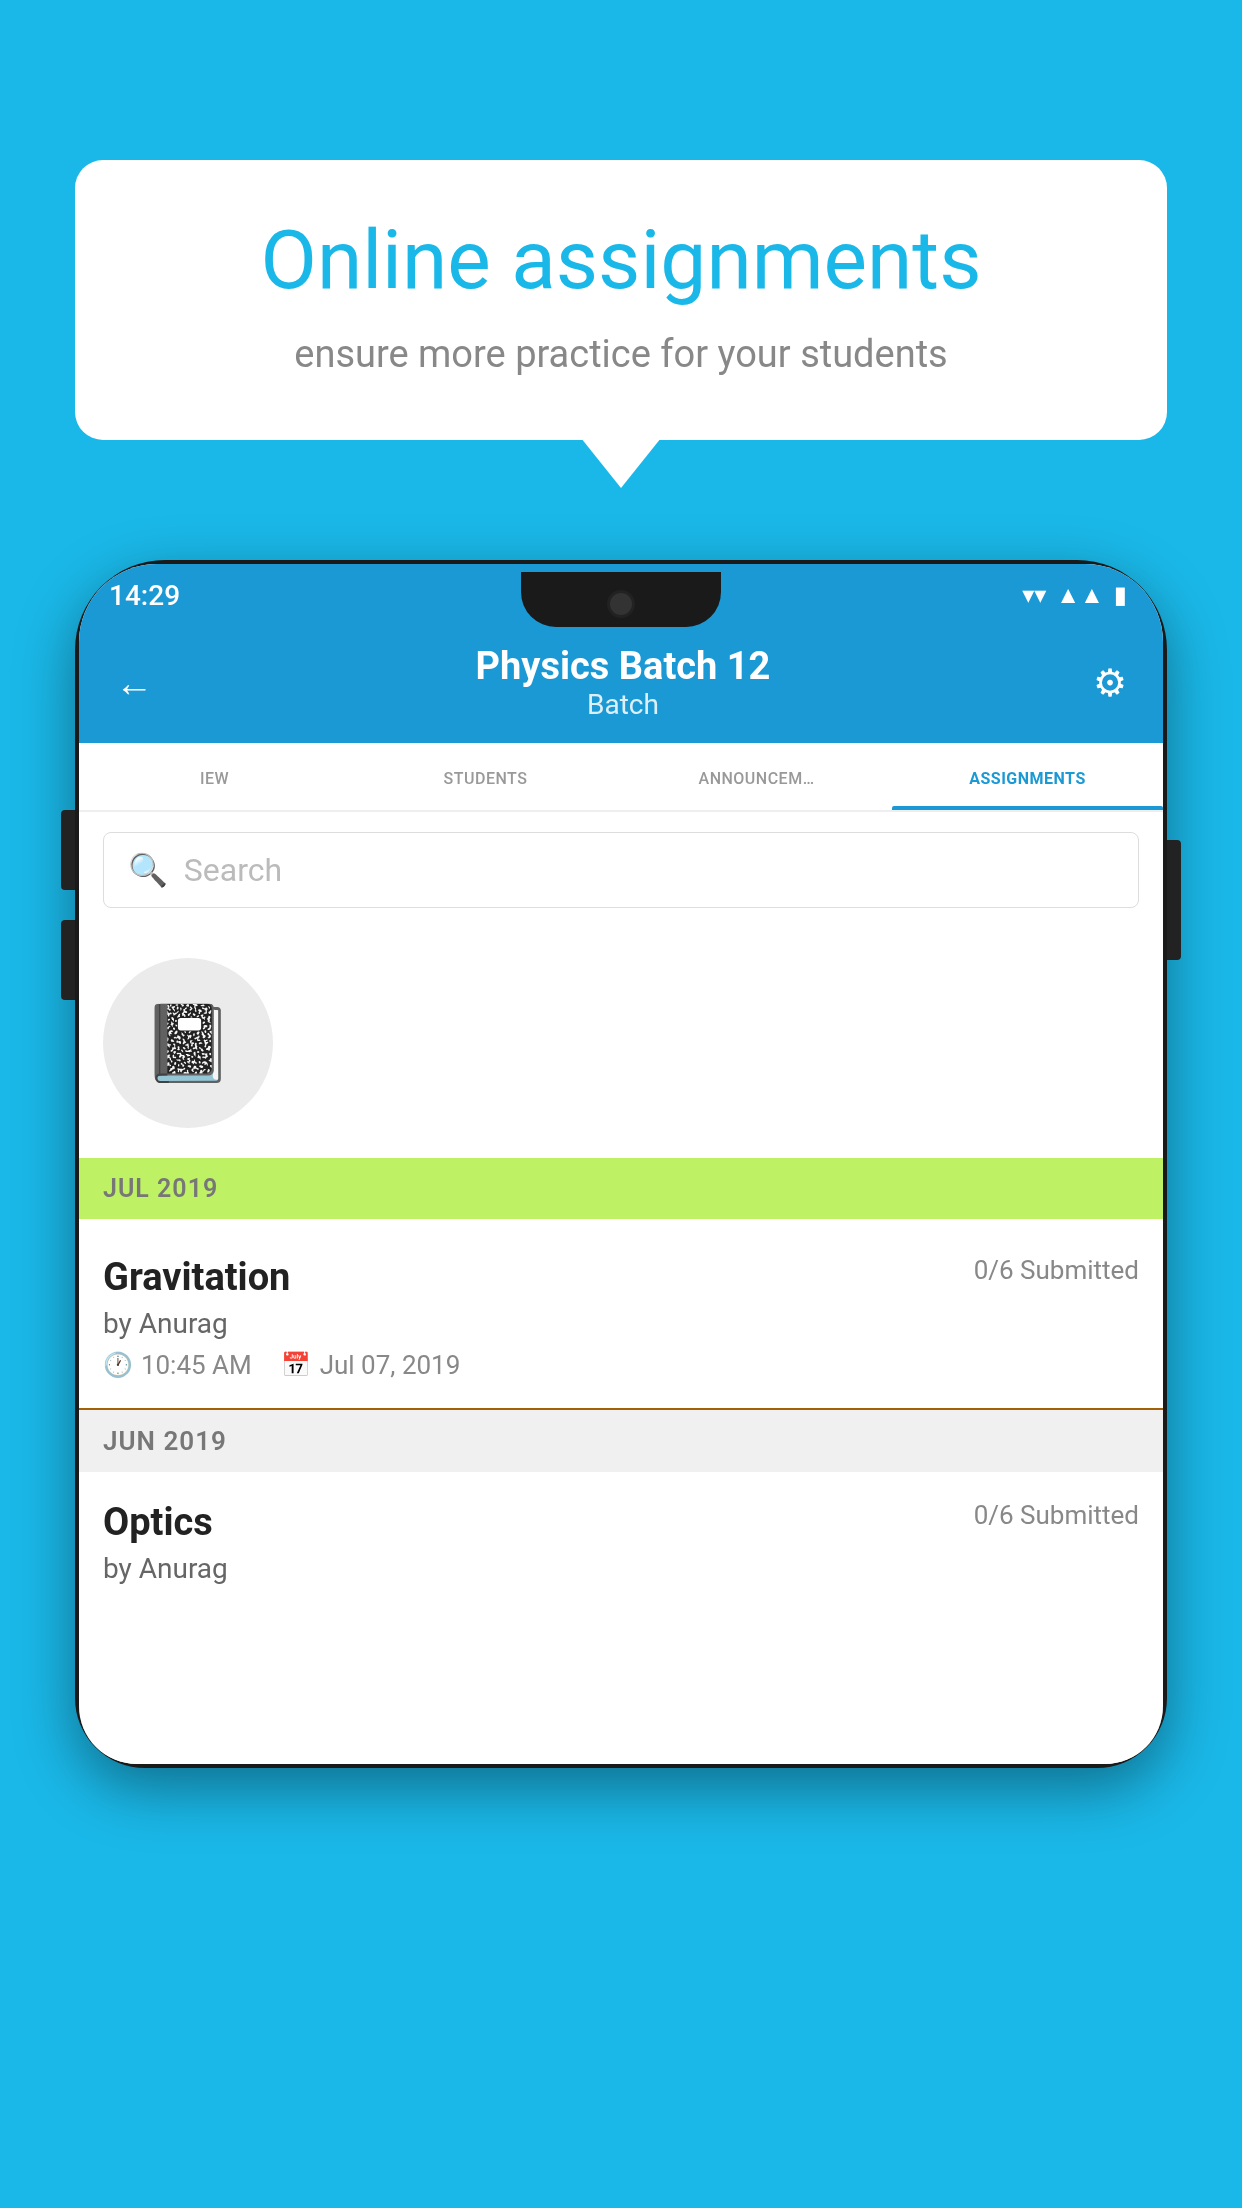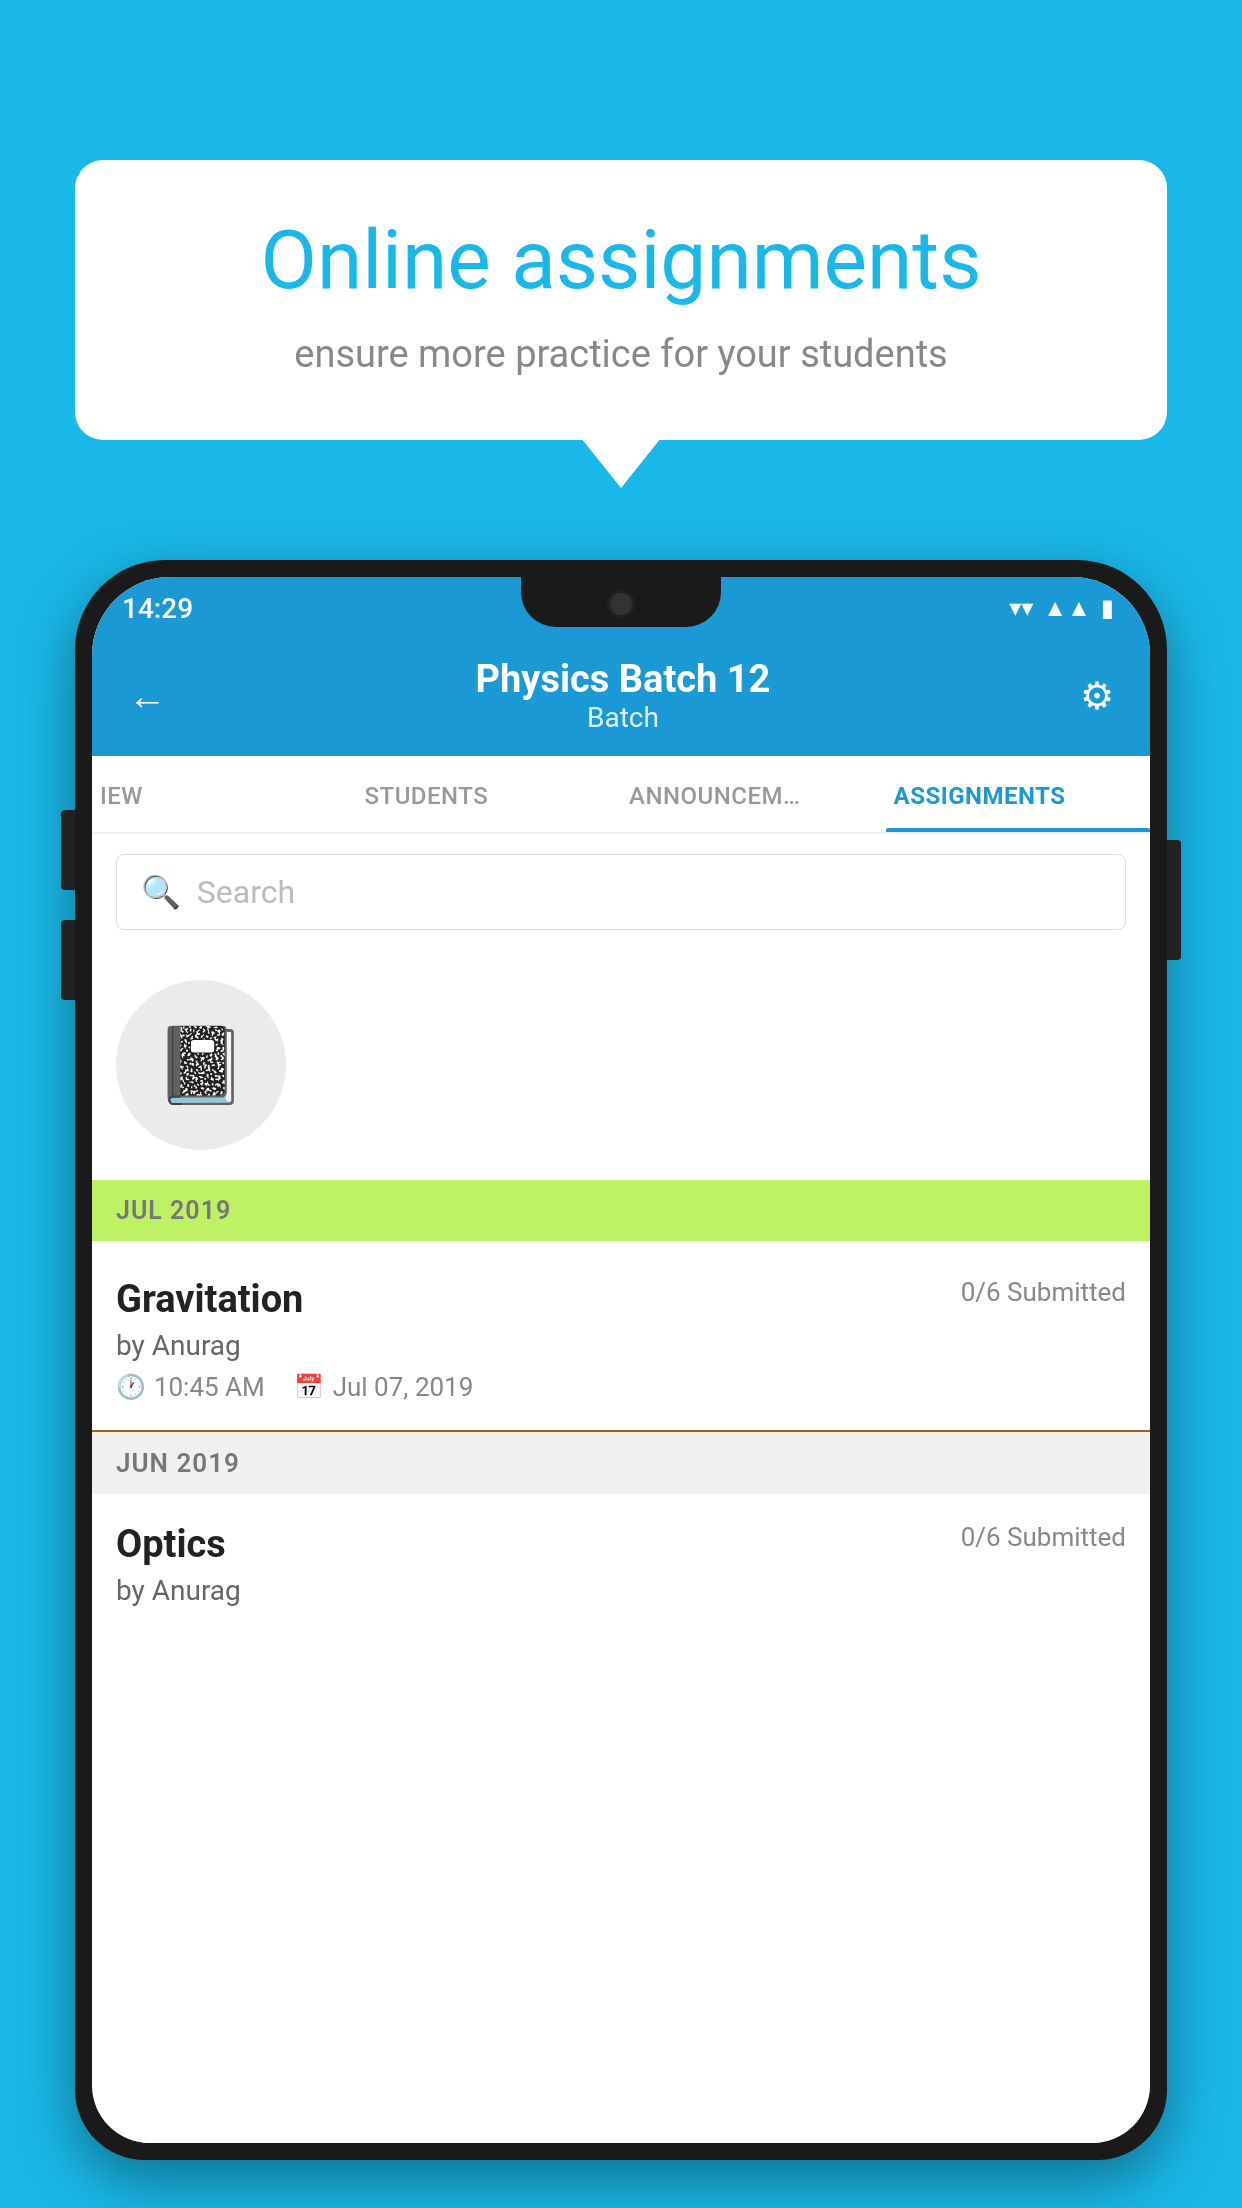--- a/index.html
+++ b/index.html
@@ -63,22 +63,22 @@
       position: absolute;
       top: 560px;
       left: 75px;
       right: 75px;
       bottom: 0;
     }
 
     .phone-outer {
       background: #1a1a1a;
       border-radius: 90px 90px 70px 70px;
-      padding: 17px;
-      height: 1600px;
+      padding: 4px;
+      height: 1208px;
       position: relative;
       box-shadow: 0 20px 60px rgba(0,0,0,0.4);
     }
 
     
     .phone-notch {
       position: absolute;
       top: 12px;
       left: 50%;
       transform: translateX(-50%);
@@ -203,22 +203,23 @@
 
     
     .tabs-bar {
       display: flex;
       background: white;
       border-bottom: 2px solid #eee;
     }
 
     .tab-item {
       flex: 1;
+      text-align: center;
       padding: 26px 8px 22px;
-      font-size: 24px;
+      font-size: 16px;
       font-weight: 500;
       color: #999;
       letter-spacing: 0.5px;
       cursor: pointer;
       position: relative;
     }
 
     .tab-item.active {
       color: #1b99d4;
       font-weight: 700;

